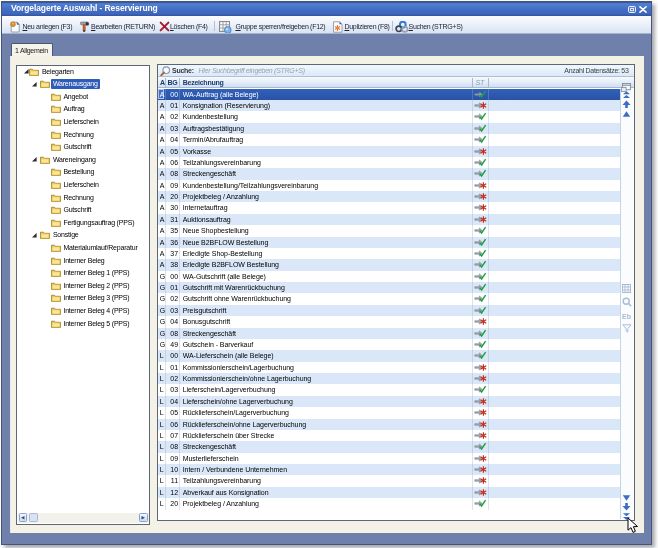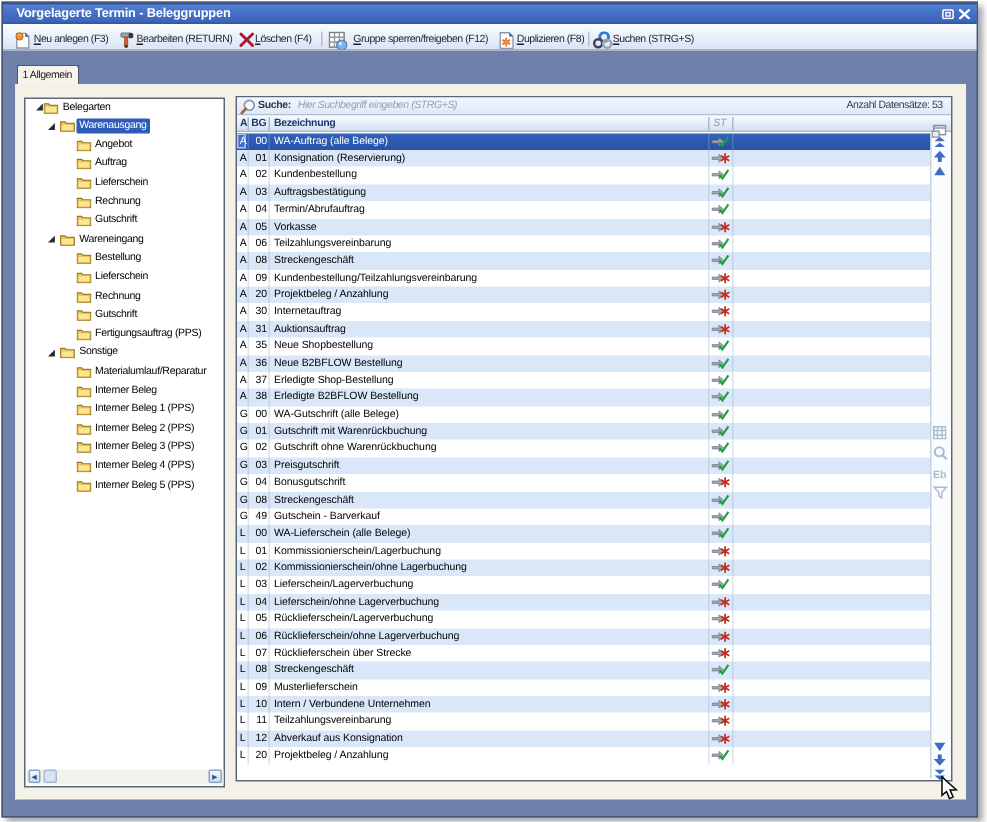--- a/index.html
+++ b/index.html
@@ -49,21 +49,21 @@
 .cn{position:absolute;left:24.7px;top:0;line-height:11.38px;white-space:nowrap;}
 .cs{position:absolute;left:315.5px;top:1px;}
 .vline{position:absolute;top:0;width:1px;height:11.38px;background:rgba(150,175,205,0.35);}
 .selbox{position:absolute;left:0.3px;top:0.5px;width:6px;height:10.2px;background:#3E6EC8;border:1px solid #A8C4F0;}
 #sidestrip{position:absolute;left:461.5px;top:24.2px;width:14px;height:430.8px;background:#FAFCFE;border-left:1px solid #C4D2E4;}
 .sic{position:absolute;left:1.5px;}
 #colch{position:absolute;left:463px;top:18.5px;z-index:6;}
 </style></head><body>
 <div id="win">
  <div id="title">
-      <span>Vorgelagerte Termin - Beleggruppen</span>
+      <span>Vorgelagerte Auswahl - Reservierung</span>
     </div>
 
 <div class="abs" style="left:626px;top:3.5px;">
       <svg width="8" height="7" viewBox="0 0 8 7">
         <rect x="0.6" y="0.6" width="6.8" height="5.8" rx="0.8" fill="none" stroke="#fff" stroke-width="1"></rect>
         <rect x="2.6" y="2.4" width="2.8" height="2.3" fill="none" stroke="#fff" stroke-width="0.9"></rect>
       </svg>
     </div>
 <div class="abs" style="left:636.7px;top:3.5px;">
       <svg width="8" height="7" viewBox="0 0 8 7">

